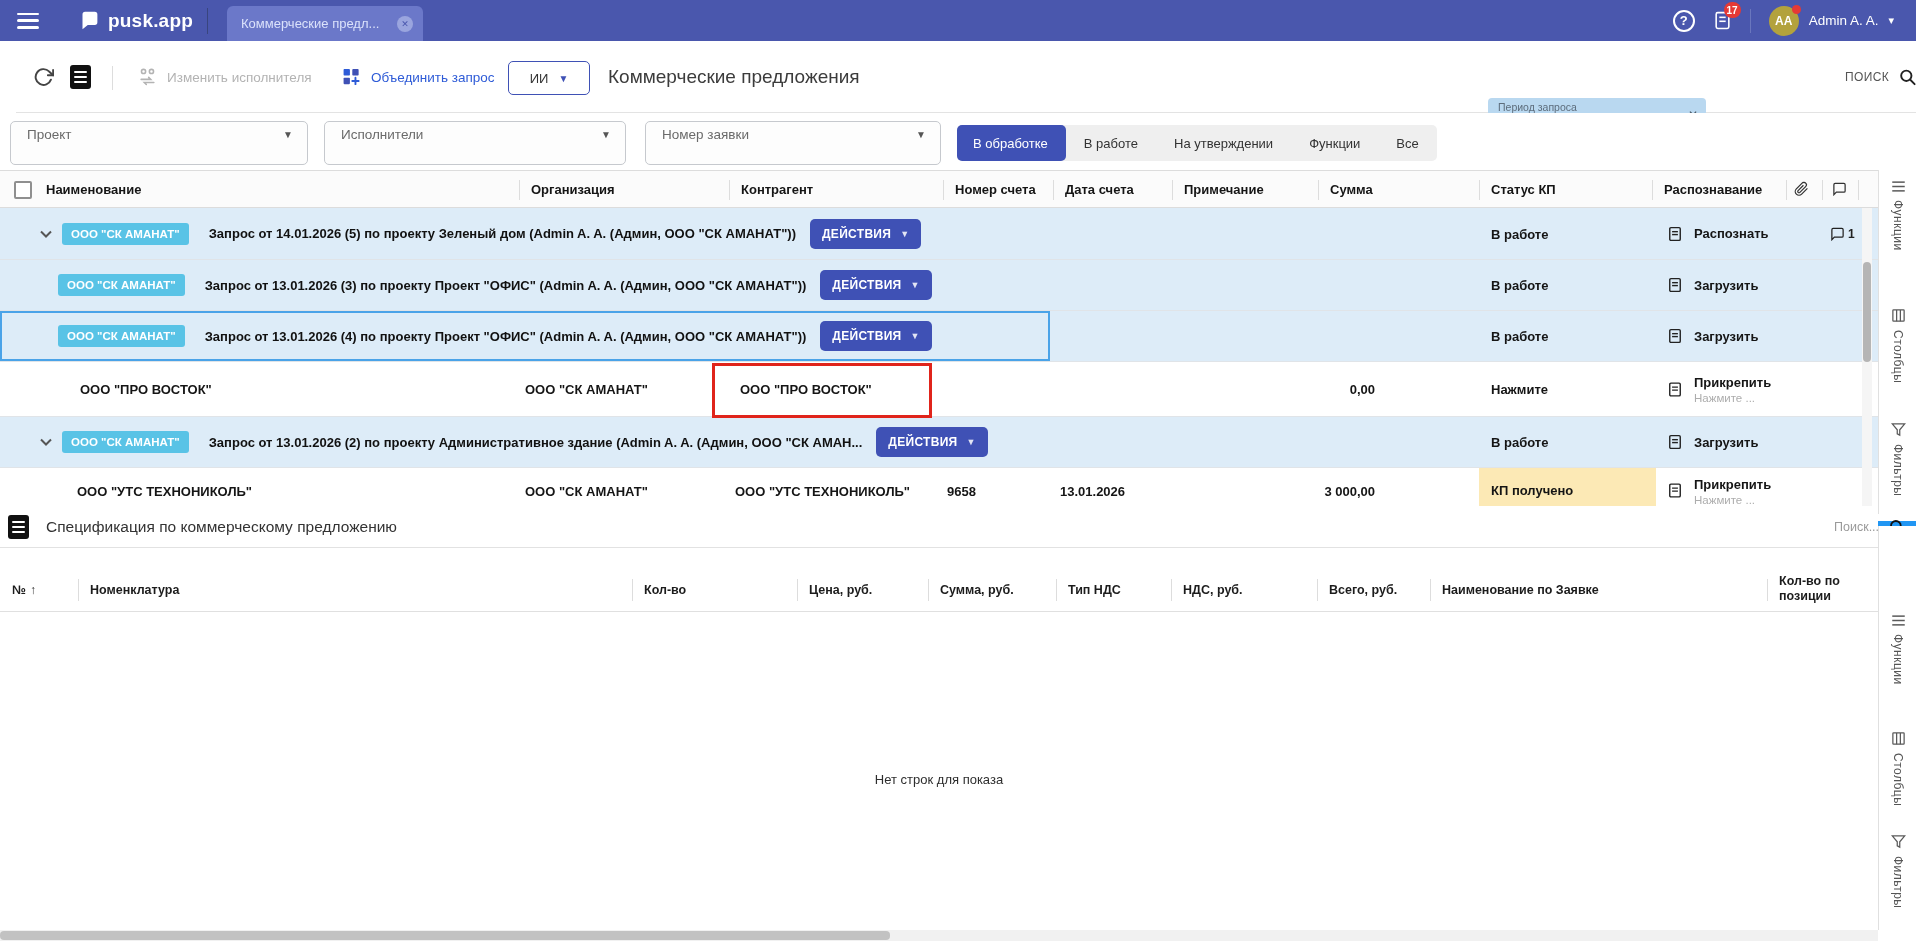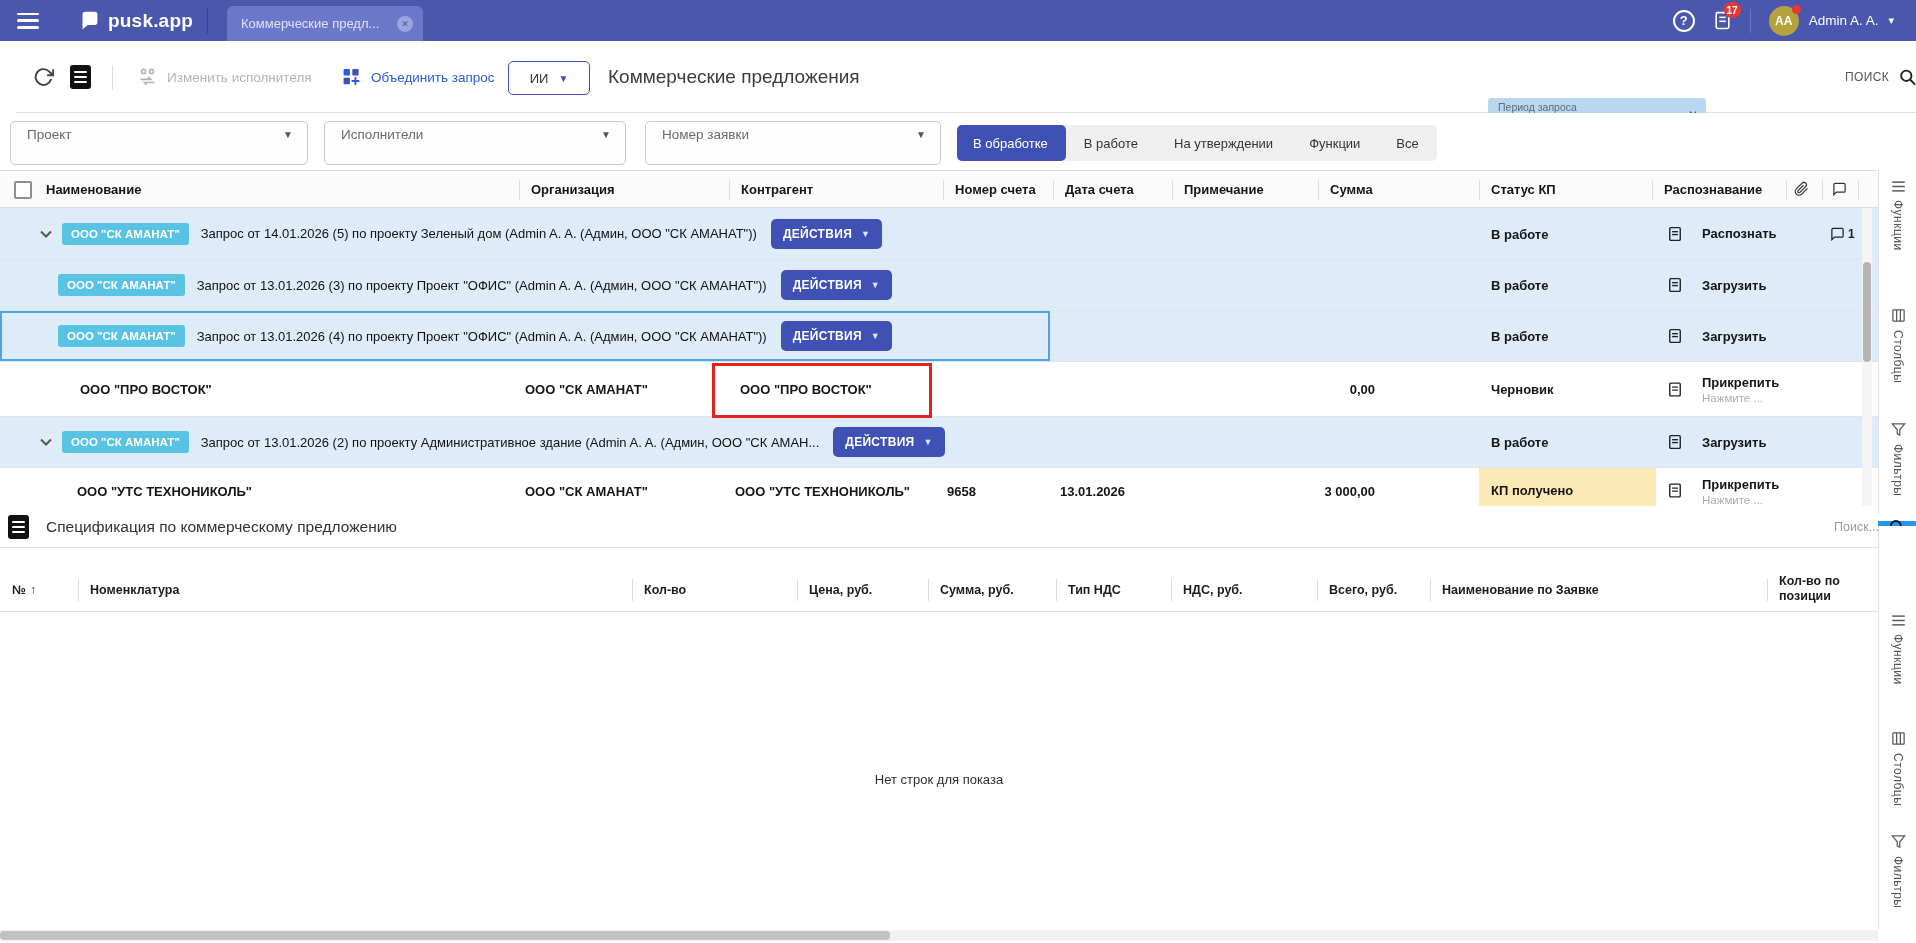--- a/index.html
+++ b/index.html
@@ -74,31 +74,31 @@
   .hcell{position:absolute;top:50%;transform:translateY(-50%);font-size:13px;font-weight:700;color:#151515;white-space:nowrap;cursor:pointer;}
   .vsep{position:absolute;top:9px;height:20px;width:1px;background:#ddd;}
   .checkbox{position:absolute;left:14px;top:10px;width:18px;height:18px;border:2px solid #8f8f8f;border-radius:2px;background:#fff;cursor:pointer;}
   .rows{position:absolute;left:0;top:208px;width:1878px;}
   .row{position:absolute;left:0;width:1878px;border-bottom:1px solid #e0e4e8;}
   .row.group{background:var(--groupRow);}
   .row.data{background:#fff;}
   .row-flex{position:absolute;left:0;top:0;height:100%;display:flex;align-items:center;}
   .chevron{color:#555;margin-right:10px;cursor:pointer;}
   .badge{background:var(--badge);color:#fff;font-size:11.5px;font-weight:700;padding:5px 9px;border-radius:3px;white-space:nowrap;}
-  .row-title{font-size:13px;font-weight:400;color:#111;margin-left:12px;white-space:nowrap;}
+  .row-title{font-size:13px;font-weight:700;color:#111;margin-left:20px;white-space:nowrap;}
   .actions-btn{margin-left:14px;height:30px;background:var(--accent);color:#fff;border:none;border-radius:5px;
                font-size:12px;font-weight:700;letter-spacing:.3px;padding:0 12px;display:flex;align-items:center;gap:9px;cursor:pointer;
                font-family:inherit;}
   .actions-caret{font-size:9px;opacity:.85;}
   .cell{position:absolute;top:50%;transform:translateY(-50%);font-size:13px;font-weight:700;color:#151515;white-space:nowrap;}
   .cell.sum{left:1240px;width:135px;text-align:right;}
   .status-cell{left:1491px;}
   .status-received{position:absolute;left:1479px;top:0;height:100%;width:177px;background:var(--yellow);
                    display:flex;align-items:center;padding-left:12px;font-size:13px;font-weight:700;color:#151515;}
-  .recog{position:absolute;left:1668px;top:50%;transform:translateY(-50%);display:flex;align-items:center;gap:20px;cursor:pointer;}
+  .recog{position:absolute;left:1668px;top:50%;transform:translateY(-50%);display:flex;align-items:center;gap:12px;cursor:pointer;}
   .recog-label{font-size:13px;font-weight:700;color:#151515;max-width:88px;overflow:hidden;white-space:nowrap;display:inline-block;}
   .recog2 .lines{display:flex;flex-direction:column;gap:2px;}
   .recog2 .hint{font-size:11.5px;color:#adadad;font-weight:400;}
   .comment-cell{position:absolute;left:1830px;top:50%;transform:translateY(-50%);display:flex;align-items:center;gap:3px;color:#222;cursor:pointer;}
   .comment-cell b{font-size:12px;}
   .sel-outline{position:absolute;left:0;top:0;width:1050px;height:100%;border:2px solid var(--selection);pointer-events:none;}
   .annotation{position:absolute;left:712px;top:363px;width:220px;height:55px;border:3px solid var(--annotation);z-index:60;pointer-events:none;}
   .hstrip{position:absolute;left:0;top:514px;width:1878px;height:7px;background:#ececec;}
   .blue-divider{position:absolute;left:0;top:521px;width:1916px;height:5px;background:var(--divider);}
   
@@ -353,21 +353,21 @@
         </svg>
       <span class="recog-label">Загрузить</span>
     </span>
   </div>
 
   <div class="row data" style="top:154px;height:55px;">
     <span class="cell" style="left:80px;">ООО "ПРО ВОСТОК"</span>
     <span class="cell" style="left:525px;">ООО "СК АМАНАТ"</span>
     <span class="cell" style="left:740px;">ООО "ПРО ВОСТОК"</span>
     <span class="cell sum">0,00</span>
-    <span class="cell status-cell">Черновик</span>
+    <span class="cell status-cell">Нажмите</span>
     <span class="recog recog2">
       <svg width="14" height="16" viewBox="0 0 24 26" fill="none" stroke="#222" stroke-width="2.4">
           <rect x="3" y="2" width="18" height="22" rx="2"></rect>
           <line x1="7" y1="9" x2="17" y2="9"></line>
           <line x1="7" y1="14" x2="17" y2="14"></line>
         </svg>
       <span class="lines">
         <span class="recog-label" style="max-width:78px;">Прикрепить</span>
         <span class="hint">Нажмите ...</span>
       </span>

